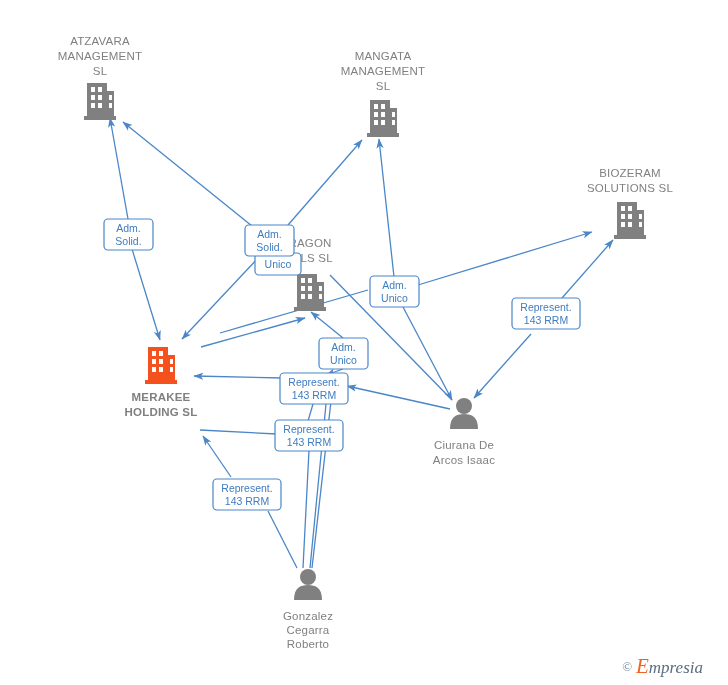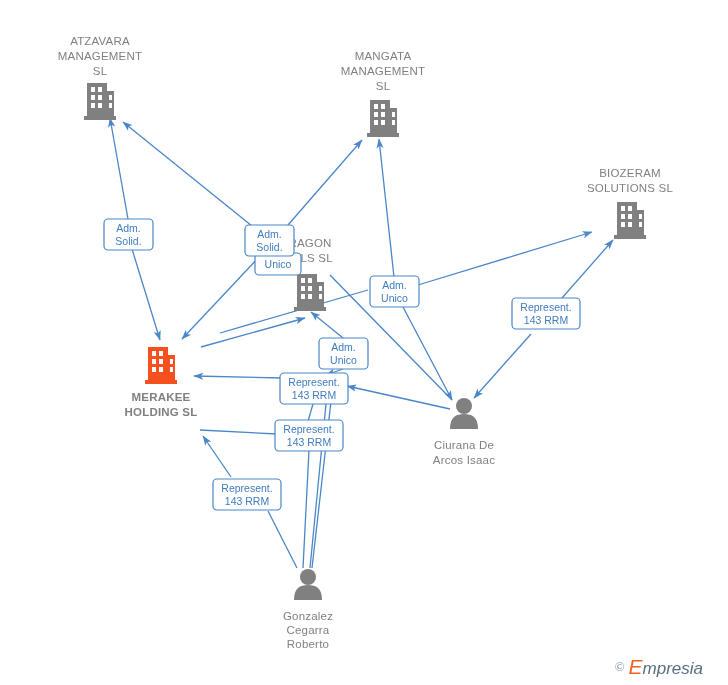--- a/index.html
+++ b/index.html
@@ -62,21 +62,21 @@
     align-items: center;
     gap: 4px;
     user-select: none;
   }
   .watermark .copy {
     color: #7a8a99;
     font-size: 13px;
     font-family: "Liberation Serif", serif;
   }
   .watermark .brand {
-    font-family: Liberation Sans, sans-serif;
+    font-family: Liberation Serif, serif;
     font-size: 17px;
     font-style: italic;
     color: #5a6e80;
   }
   .watermark .brand .cap {
     color: #f26322;
     font-size: 21px;
   }
 </style>
 </head>

